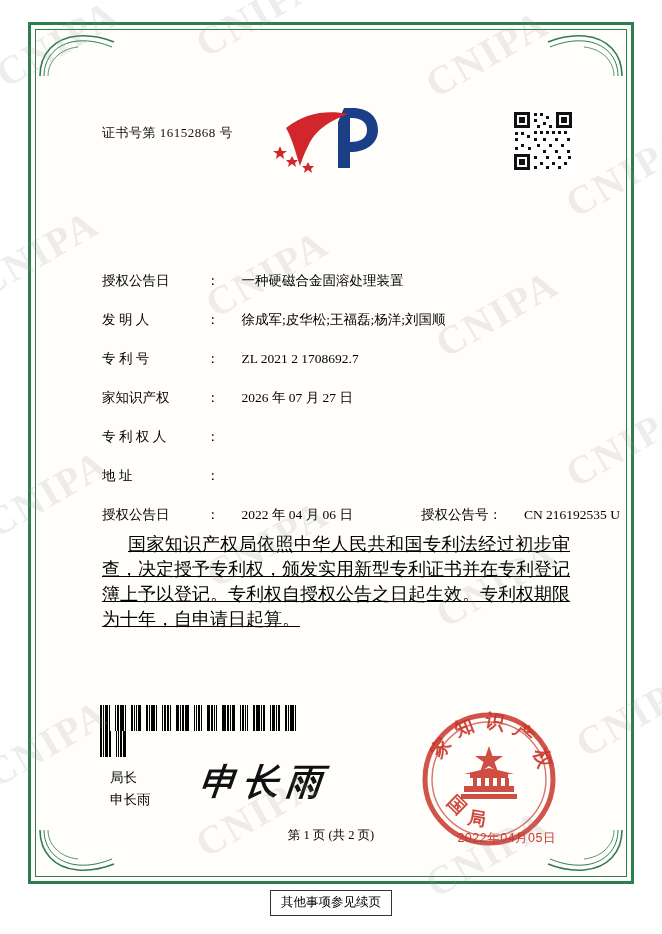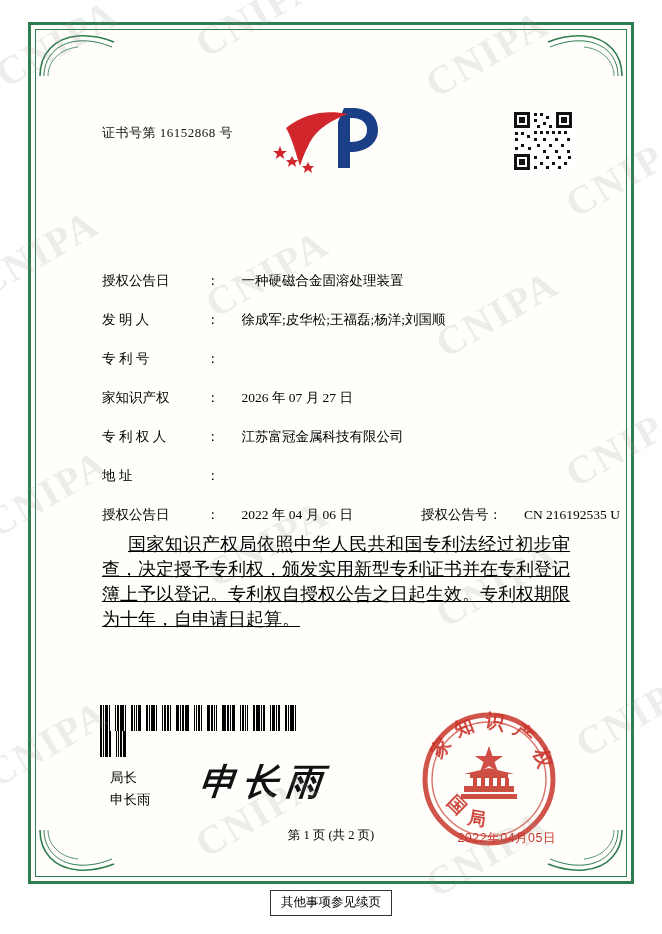--- a/index.html
+++ b/index.html
@@ -382,30 +382,30 @@
         <div class="value">一种硬磁合金固溶处理装置</div>
       </div>
       <div class="row">
         <div class="label">发  明  人</div>
         <div class="colon">：</div>
         <div class="value">徐成军;皮华松;王福磊;杨洋;刘国顺</div>
       </div>
       <div class="row">
         <div class="label">专  利  号</div>
         <div class="colon">：</div>
+        <div class="value">ZL 2021 2 1708692.7</div>
       </div>
       <div class="row">
         <div class="label">家知识产权</div>
         <div class="colon">：</div>
         <div class="value">2026 年 07 月 27 日</div>
       </div>
       <div class="row">
         <div class="label">专 利 权 人</div>
         <div class="colon">：</div>
-        <div class="value">江苏富冠金属科技有限公司</div>
       </div>
       <div class="row">
         <div class="label">地      址</div>
         <div class="colon">：</div>
       </div>
       <div class="row dual">
         <div class="label">授权公告日</div>
         <div class="colon">：</div>
         <div class="value">2022 年 04 月 06 日</div>
         <div class="label2">授权公告号</div>

